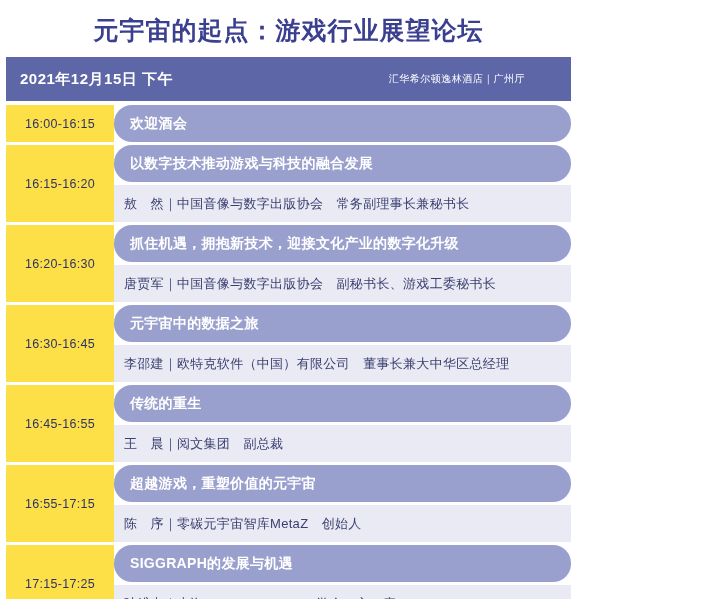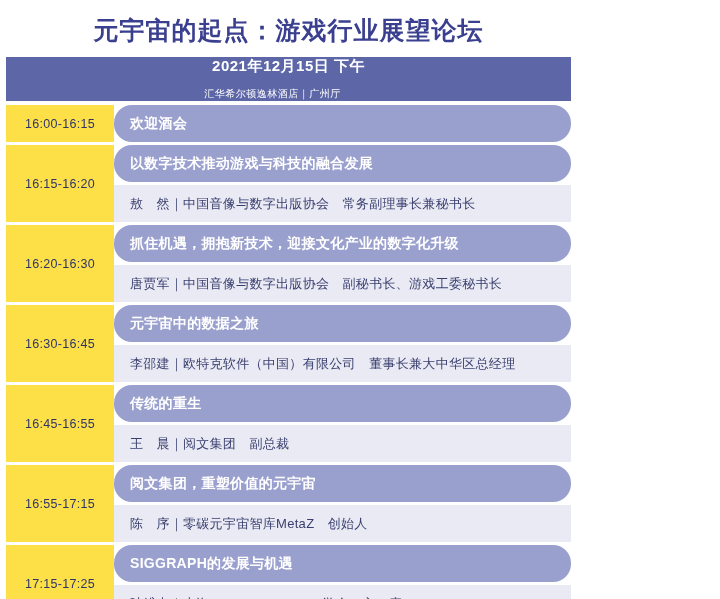--- a/index.html
+++ b/index.html
@@ -33,21 +33,20 @@
   .header-bar {
     margin: 0 6px;
     height: 44px;
     background: #5d67a8;
     display: flex;
     align-items: center;
     justify-content: space-between;
     color: #ffffff;
     padding: 0 14px;
     box-sizing: border-box;
-    flex-direction: column;
   }
   .header-date {
     font-size: 15px;
     font-weight: bold;
     letter-spacing: 0.5px;
   }
   .header-venue {
     font-size: 10px;
     font-weight: normal;
     letter-spacing: 0.5px;
@@ -91,21 +90,21 @@
     box-sizing: border-box;
     letter-spacing: 0.3px;
     border-radius: 18px;
   }
   .row-speaker {
     height: 37px;
     background: #e9eaf4;
     color: #3a3f6e;
     display: flex;
     align-items: center;
-    padding-left: 16px;
+    padding-left: 10px;
     font-size: 13px;
     box-sizing: border-box;
     margin-top: 3px;
     letter-spacing: 0.3px;
   }
   .sess.single .time-cell { height: 37px; }
   .sess.double .time-cell { height: 77px; }
 </style>
 </head>
 <body>
@@ -156,21 +155,21 @@
       <div class="time-cell">16:45-16:55</div>
       <div class="rows">
         <div class="row-title">传统的重生</div>
         <div class="row-speaker">王　晨｜阅文集团　副总裁</div>
       </div>
     </div>
 
     <div class="sess double">
       <div class="time-cell">16:55-17:15</div>
       <div class="rows">
-        <div class="row-title">阅文集团，重塑价值的元宇宙</div>
+        <div class="row-title">超越游戏，重塑价值的元宇宙</div>
         <div class="row-speaker">陈　序｜零碳元宇宙智库MetaZ　创始人</div>
       </div>
     </div>
 
     <div class="sess double">
       <div class="time-cell">17:15-17:25</div>
       <div class="rows">
         <div class="row-title">SIGGRAPH的发展与机遇</div>
         <div class="row-speaker">叶维中｜上海 ACM SIGGRAPH 学会　主　席</div>
       </div>

